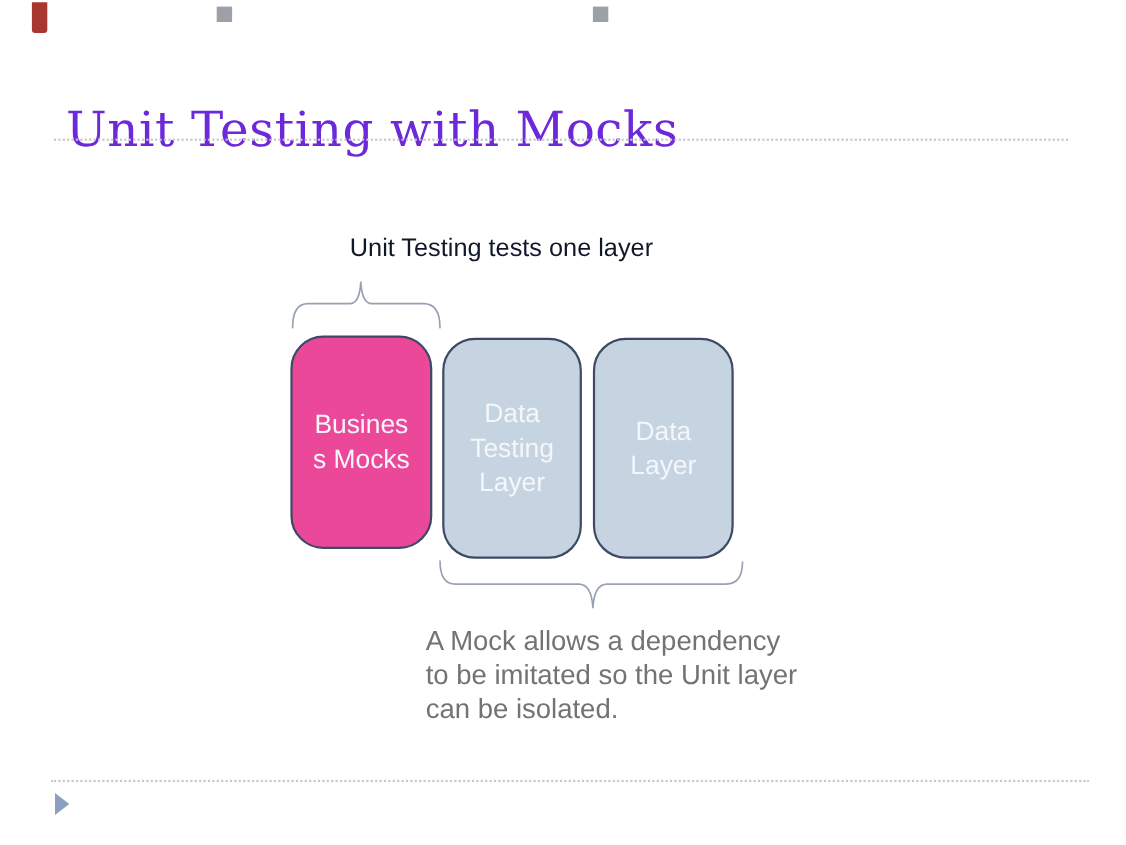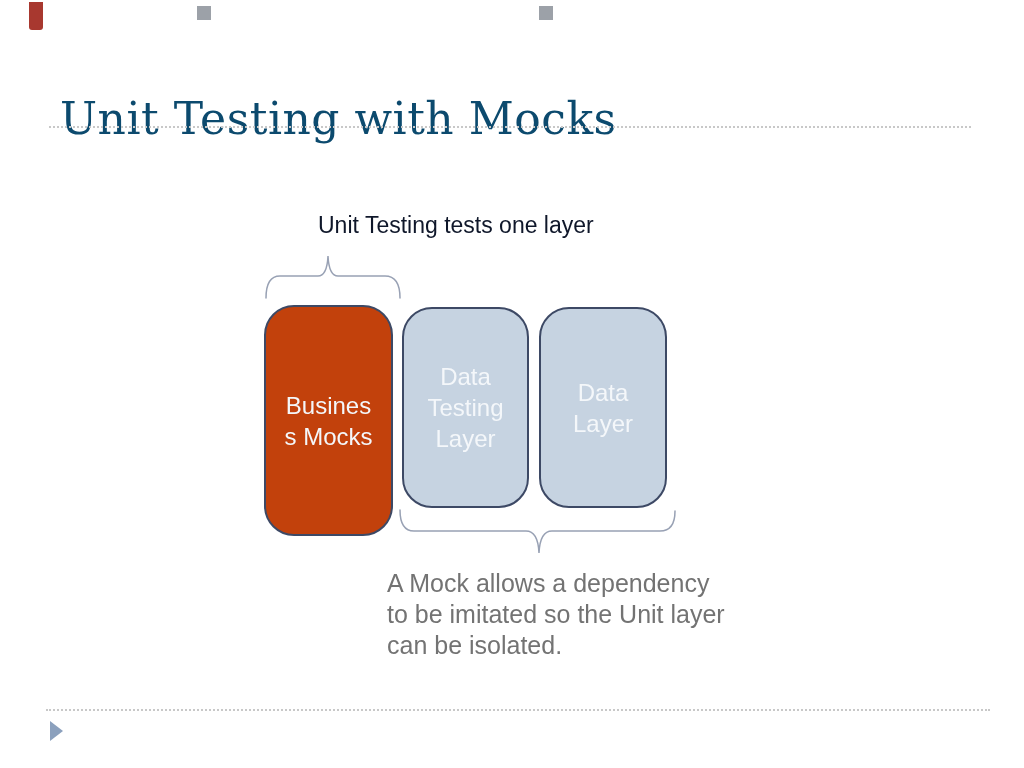--- a/index.html
+++ b/index.html
@@ -8,21 +8,21 @@
     font-family:"Liberation Sans",sans-serif;overflow:hidden;
   }
   
   .tab-red{position:absolute;left:29px;top:2px;width:14px;height:28px;background:#A8382F;border-radius:0 0 3px 3px;}
   .sq{position:absolute;top:6px;width:14px;height:14px;background:#9CA1A8;}
   .sq1{left:197px;} .sq2{left:539px;}
 
   .title{
     position:absolute;left:60px;top:64px;white-space:nowrap;
     font-family:"DejaVu Serif","Liberation Serif",serif;
-    font-size:44px;font-weight:400;color:#0c4a6e;letter-spacing:0.5px;
+    font-size:44px;font-weight:400;color:#6d28d9;letter-spacing:0.5px;
   }
   .rule{position:absolute;height:0;border-top:2px dotted #C8C8C8;}
   .title-rule{left:49px;top:126px;width:922px;}
   .footer-rule{left:46px;top:709px;width:944px;}
 
   .caption-top{
     position:absolute;left:318px;top:212px;white-space:nowrap;
     font-size:23px;color:#0f172a;
   }
 
@@ -30,21 +30,21 @@
   .brace path{fill:none;stroke:#98A1B4;stroke-width:1.5;stroke-linecap:round;}
   .brace-top{left:264px;top:252px;}
   .brace-bottom{left:398px;top:509px;}
 
   .box{
     position:absolute;box-sizing:border-box;
     border:2.5px solid #3D4965;border-radius:30px;
     display:flex;align-items:center;justify-content:center;text-align:center;
     color:#F4F7FA;font-size:24px;line-height:31px;
   }
-  .box1{left:264px;top:305px;width:129px;height:231px;background:#c2410c;}
+  .box1{left:264px;top:305px;width:129px;height:194px;background:#ec4899;}
   .box2{left:402px;top:307px;width:127px;height:201px;background:#C6D3E1;}
   .box3{left:539px;top:307px;width:128px;height:201px;background:#C6D3E1;}
 
   .note{
     position:absolute;left:387px;top:568px;
     font-size:25px;line-height:31px;color:#737373;white-space:nowrap;
   }
 
   .footer-arrow{
     position:absolute;left:50px;top:721px;width:0;height:0;

